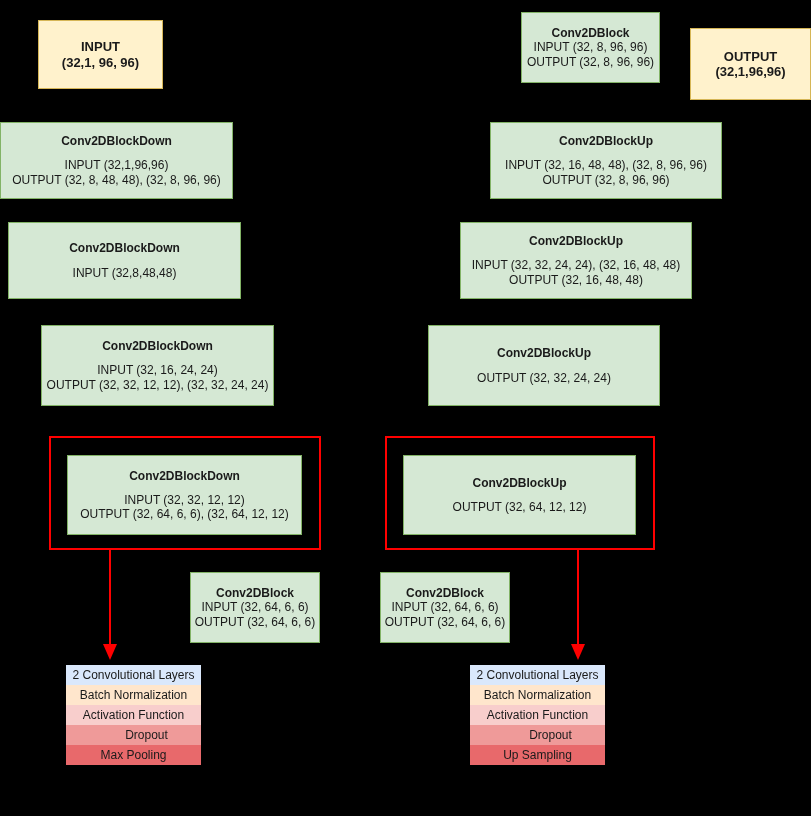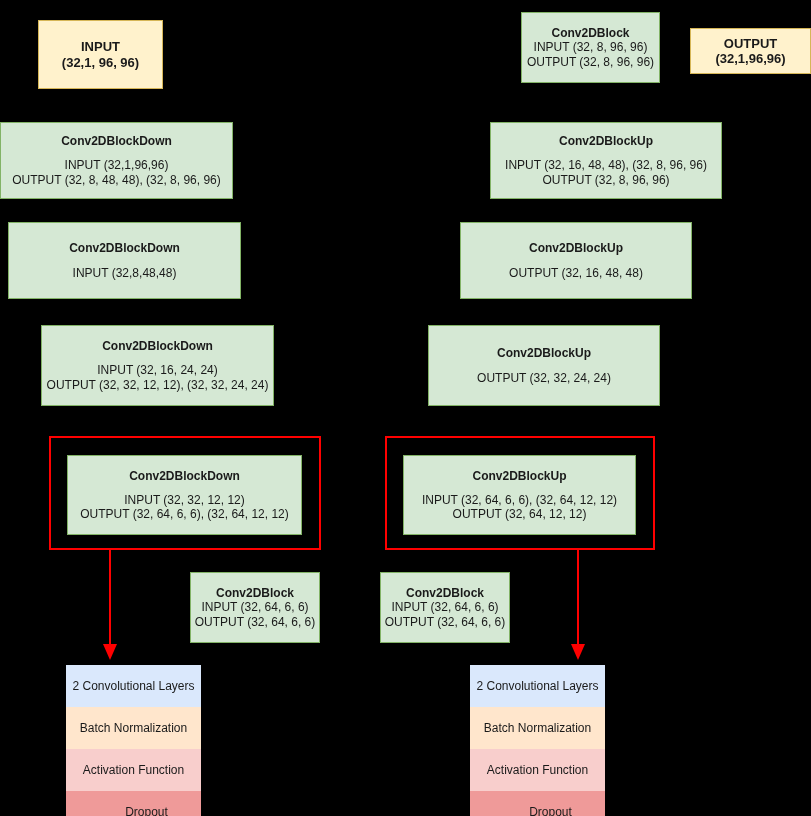--- a/index.html
+++ b/index.html
@@ -71,21 +71,21 @@
     overflow: visible;
   }
   
   .stack {
     position: absolute;
     box-sizing: border-box;
     width: 135px;
   }
   .stack .row {
     box-sizing: border-box;
-    height: 42px;
+    height: 20px;
     display: flex;
     align-items: center;
     justify-content: center;
     font-size: 12px;
     color: #1a1a1a;
     white-space: nowrap;
   }
   .row.c0 { background: #dae8fc; }
   .row.c1 { background: #ffe6cc; }
   .row.c2 { background: #f8cecc; }
@@ -107,21 +107,21 @@
   <svg class="arrow-svg" style="left:563px; top:548px; width:30px; height:115px;" viewBox="0 0 30 115">
     <line x1="15" y1="0" x2="15" y2="98" stroke="#ff0000" stroke-width="2"></line>
     <polygon points="15,112 8,96 22,96" fill="#ff0000"></polygon>
   </svg>
 
   <div class="node yellow" style="left:38px; top:20px; width:125px; height:69px;">
     <div class="title">INPUT</div>
     <div class="line">(32,1, 96, 96)</div>
   </div>
 
-  <div class="node yellow" style="left:690px; top:28px; width:121px; height:46px;">
+  <div class="node yellow" style="left:690px; top:28px; width:121px; height:72px;">
     <div class="title">OUTPUT</div>
     <div class="line">(32,1,96,96)</div>
   </div>
 
   <div class="node green" style="left:521px; top:12px; width:139px; height:71px;">
     <div class="title">Conv2DBlock</div>
     <div class="line">INPUT (32, 8, 96, 96)</div>
     <div class="line">OUTPUT (32, 8, 96, 96)</div>
   </div>
 
@@ -155,53 +155,54 @@
   <div class="node green" style="left:490px; top:122px; width:232px; height:77px;">
     <div class="title">Conv2DBlockUp</div>
     <div class="gap"></div>
     <div class="line">INPUT  (32, 16, 48, 48), (32, 8, 96, 96)</div>
     <div class="line">OUTPUT (32, 8, 96, 96)</div>
   </div>
 
   <div class="node green" style="left:460px; top:222px; width:232px; height:77px;">
     <div class="title">Conv2DBlockUp</div>
     <div class="gap"></div>
+    <div class="line">INPUT (32, 32, 24, 24), (32, 16, 48, 48)</div>
     <div class="line">OUTPUT (32, 16, 48, 48)</div>
   </div>
 
   <div class="node green" style="left:428px; top:325px; width:232px; height:81px;">
     <div class="title">Conv2DBlockUp</div>
     <div class="gap"></div>
     <div class="line">OUTPUT (32, 32, 24, 24)</div>
   </div>
 
   <div class="node green" style="left:403px; top:455px; width:233px; height:80px;">
     <div class="title">Conv2DBlockUp</div>
     <div class="gap"></div>
-    <div class="line">INPUT (32, 64, 6, 6), (32, 64, 12, 12)</div>
     <div class="line">OUTPUT (32, 64, 12, 12)</div>
   </div>
 
   <div class="node green" style="left:190px; top:572px; width:130px; height:71px;">
     <div class="title">Conv2DBlock</div>
     <div class="line">INPUT (32, 64, 6, 6)</div>
     <div class="line">OUTPUT (32, 64, 6, 6)</div>
   </div>
 
   <div class="node green" style="left:380px; top:572px; width:130px; height:71px;">
     <div class="title">Conv2DBlock</div>
     <div class="line">INPUT (32, 64, 6, 6)</div>
     <div class="line">OUTPUT (32, 64, 6, 6)</div>
   </div>
 
   <div class="stack" style="left:66px; top:665px;">
     <div class="row c0">2 Convolutional Layers</div>
     <div class="row c1">Batch Normalization</div>
     <div class="row c2">Activation Function</div>
     <div class="row c3">Dropout</div>
+    <div class="row c4">Max Pooling</div>
   </div>
 
   <div class="stack" style="left:470px; top:665px;">
     <div class="row c0">2 Convolutional Layers</div>
     <div class="row c1">Batch Normalization</div>
     <div class="row c2">Activation Function</div>
     <div class="row c3">Dropout</div>
     <div class="row c4">Up Sampling</div>
   </div>
 

